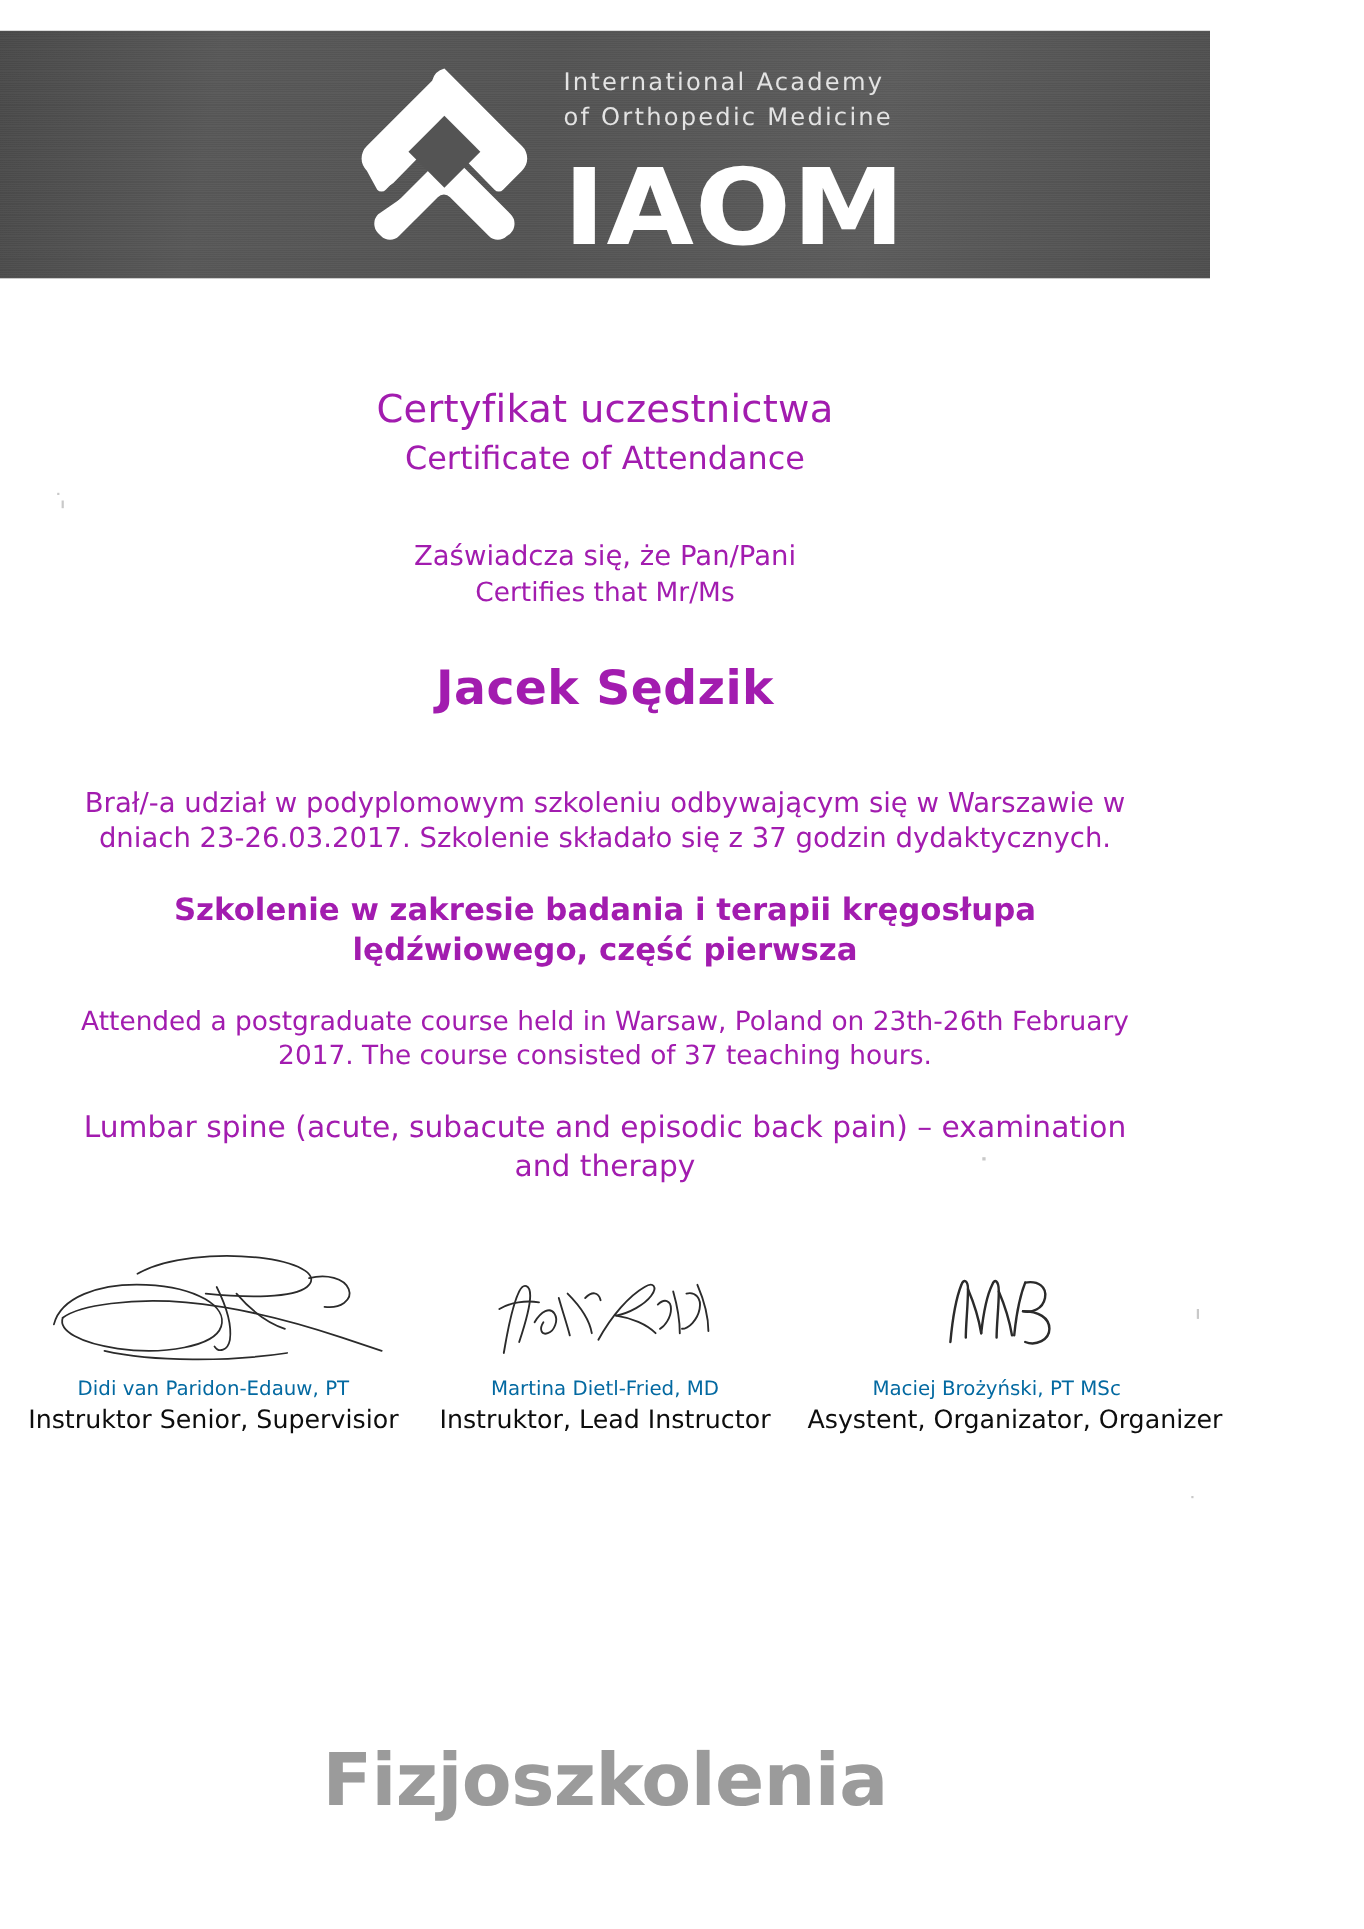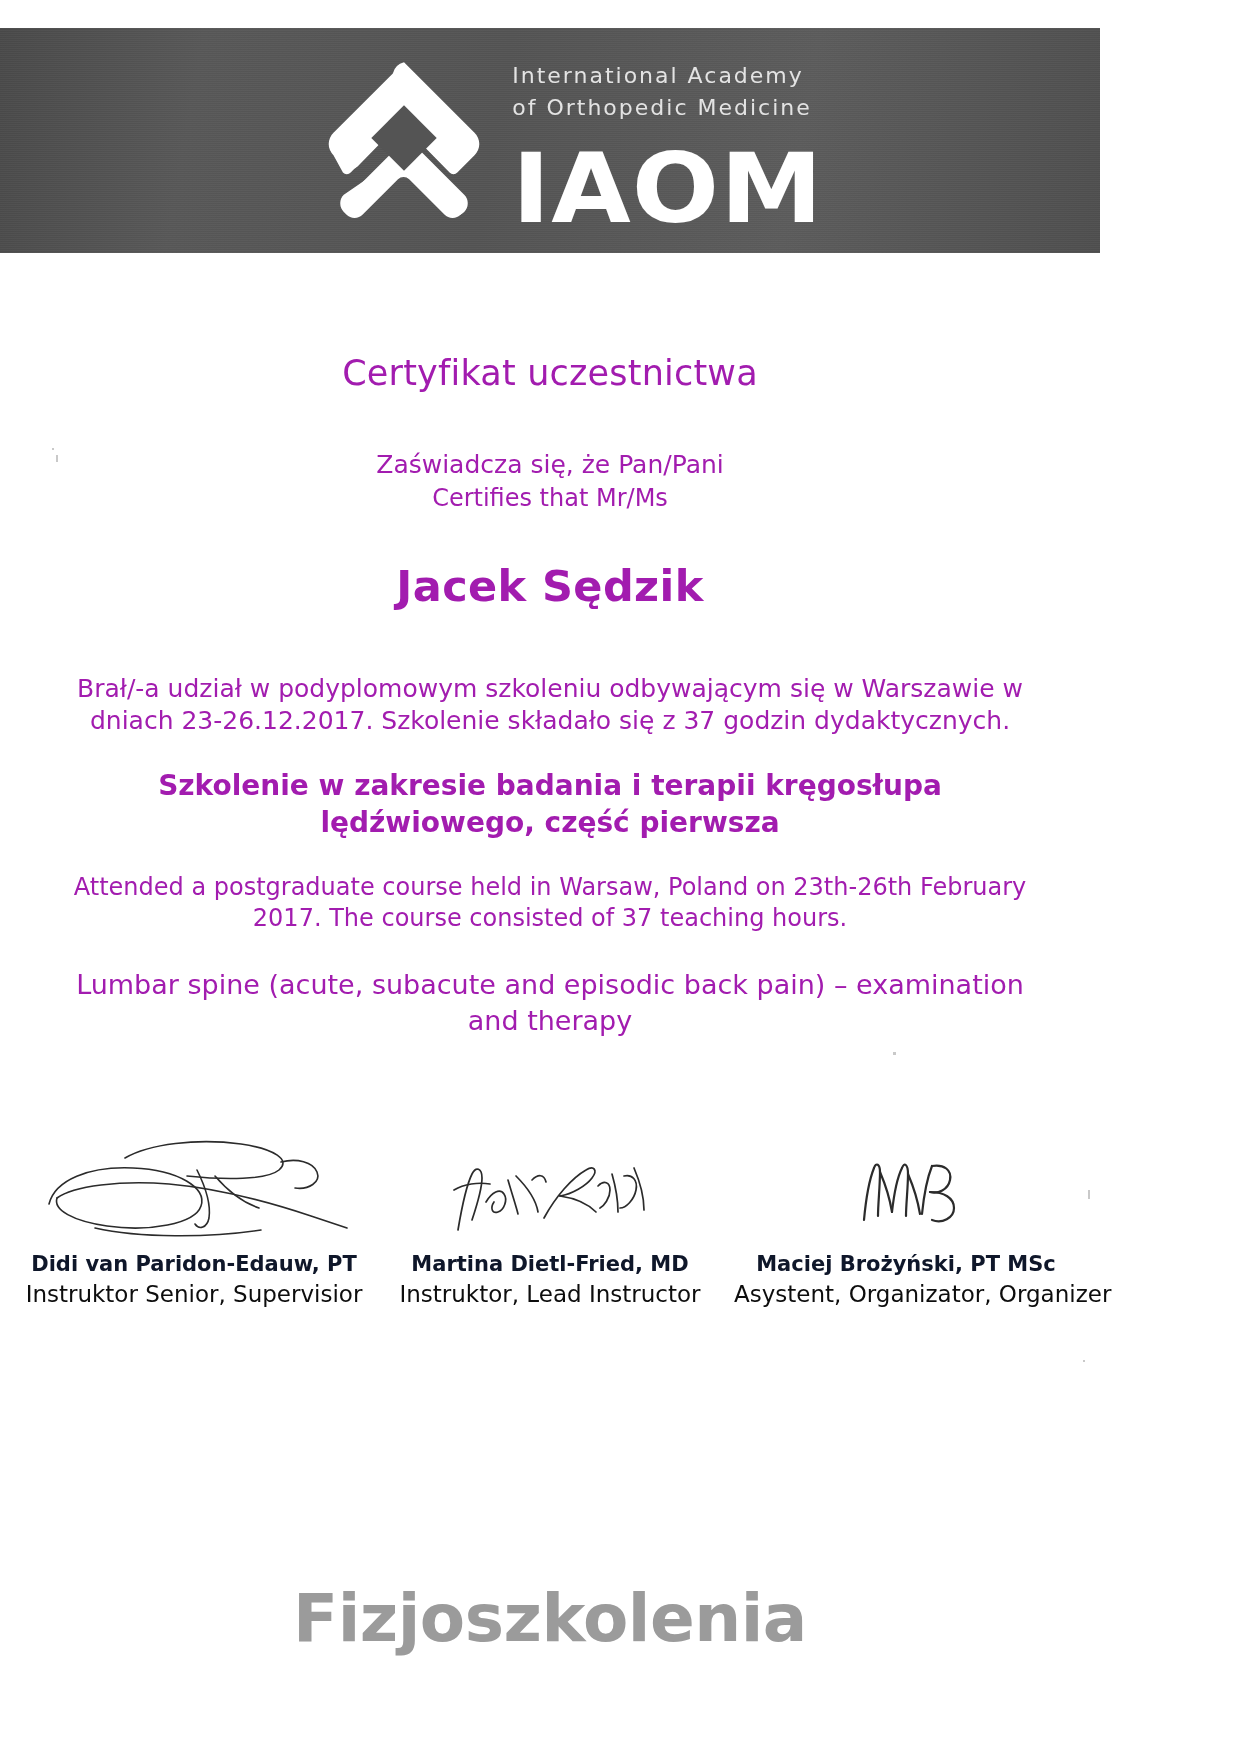--- a/index.html
+++ b/index.html
@@ -173,23 +173,23 @@
     position: relative;
   }
   .sig-art {
     height: 120px;
     display: flex;
     align-items: flex-end;
     justify-content: center;
     overflow: visible;
   }
   .sig-name {
-    font-size: 21px;
-    font-weight: 700;
-    color: #0f172a;
+    font-size: 18px;
+    font-weight: 400;
+    color: #0369a1;
     line-height: 1.2;
     margin-top: 2px;
     white-space: nowrap;
   }
   .sig-role {
     font-size: 23px;
     font-weight: 400;
     color: #0d0d0d;
     line-height: 1.25;
     margin-top: 3px;
@@ -263,27 +263,28 @@
         <div class="academy-line">International Academy</div>
         <div class="academy-line">of Orthopedic Medicine</div>
         <div class="iaom-word">IAOM</div>
       </div>
     </div>
   </div>
 
   <div class="content">
 
     <div class="title-pl">Certyfikat uczestnictwa</div>
+    <div class="title-en">Certificate of Attendance</div>
 
     <div class="certifies-pl">Zaświadcza się, że Pan/Pani</div>
     <div class="certifies-en">Certifies that Mr/Ms</div>
 
     <div class="recipient-name">Jacek Sędzik</div>
 
-    <div class="para-pl">Brał/-a udział w podyplomowym szkoleniu odbywającym się w Warszawie w dniach 23-26.12.2017. Szkolenie składało się z 37 godzin dydaktycznych.</div>
+    <div class="para-pl">Brał/-a udział w podyplomowym szkoleniu odbywającym się w Warszawie w dniach 23-26.03.2017. Szkolenie składało się z 37 godzin dydaktycznych.</div>
 
     <div class="course-title-pl">Szkolenie w zakresie badania i terapii kręgosłupa lędźwiowego, część pierwsza</div>
 
     <div class="para-en">Attended a postgraduate course held in Warsaw, Poland on 23th-26th February 2017. The course consisted of 37 teaching hours.</div>
 
     <div class="course-title-en">Lumbar spine (acute, subacute and episodic back pain) – examination and therapy</div>
   </div>
 
   <div class="signatures">
 

